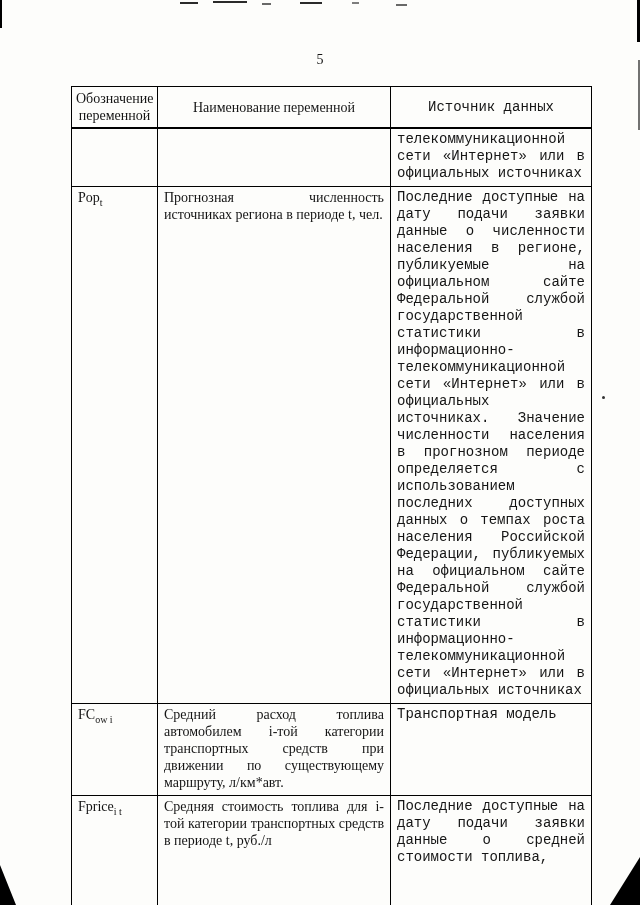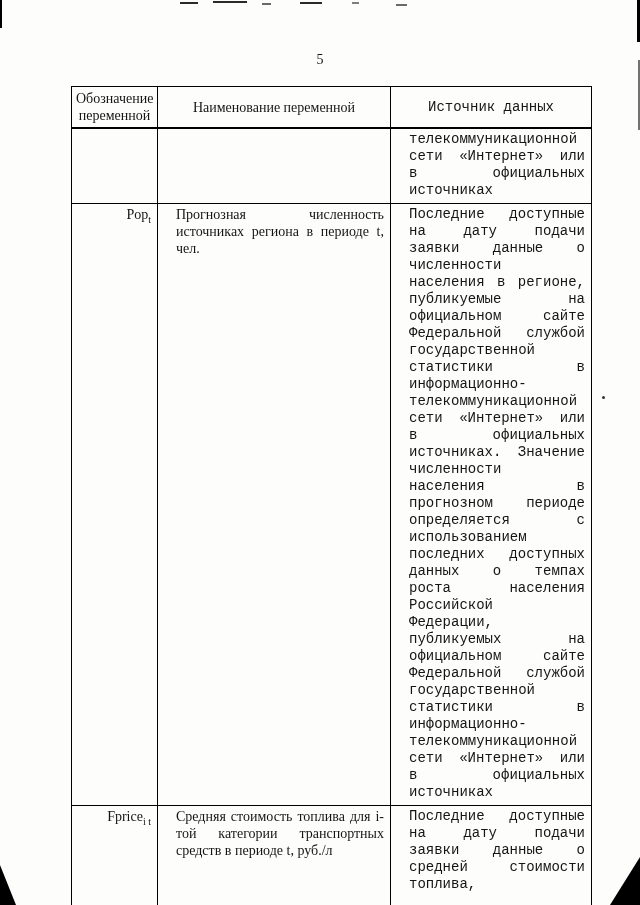--- a/index.html
+++ b/index.html
@@ -27,32 +27,32 @@
     top: 86px;
     left: 71px;
     width: 520px;
     border-collapse: collapse;
     table-layout: fixed;
     font-size: 14px;
     line-height: 17px;
   }
   .doc-table th, .doc-table td {
     border: 1px solid #000;
-    padding: 2px 6px 4px 18px;
+    padding: 2px 6px 4px 6px;
     vertical-align: top;
     overflow: hidden;
   }
   .doc-table th {
     font-weight: normal;
     text-align: center;
     vertical-align: middle;
     padding: 3px 4px;
     border-bottom-width: 2px;
   }
-  .col-var  { width: 86px;  text-align: right; }
+  .col-var  { width: 86px;  text-align: left; }
   .col-name { width: 233px; text-align: justify; }
   .col-src  { width: 201px; text-align: justify; font-family: Liberation Mono, monospace; }
   .doc-table tbody tr:last-child td {
     border-bottom: none;
     height: 104px;
   }
   sub.var-sub {
     font-size: 10px;
     line-height: 0;
   }
@@ -124,20 +124,27 @@
   </tr>
 
   <tr>
     <td class="col-var">
       <span><span>Pop</span><sub class="var-sub">t</sub></span>
     </td>
     <td class="col-name">Прогнозная численность источниках региона в периоде t, чел.</td>
     <td class="col-src">Последние доступные на дату подачи заявки данные о численности населения в регионе, публикуемые на официальном сайте Федеральной службой государственной статистики в информационно-телекоммуникационной сети «Интернет» или в официальных источниках. Значение численности населения в прогнозном периоде определяется с использованием последних доступных данных о темпах роста населения Российской Федерации, публикуемых на официальном сайте Федеральной службой государственной статистики в информационно-телекоммуникационной сети «Интернет» или в официальных источниках</td>
   </tr>
 
+  <tr>
+    <td class="col-var">
+      <span><span>FC</span><sub class="var-sub">ow i</sub></span>
+    </td>
+    <td class="col-name">Средний расход топлива автомобилем i-той категории транспортных средств при движении по существующему маршруту, л/км*авт.</td>
+    <td class="col-src">Транспортная модель</td>
+  </tr>
 
 
   <tr>
     <td class="col-var">
       <span><span>Fprice</span><sub class="var-sub">i t</sub></span>
     </td>
     <td class="col-name">Средняя стоимость топлива для i-той категории транспортных средств в периоде t, руб./л</td>
     <td class="col-src">Последние доступные на дату подачи заявки данные о средней стоимости топлива,</td>
   </tr>
 </tbody>

